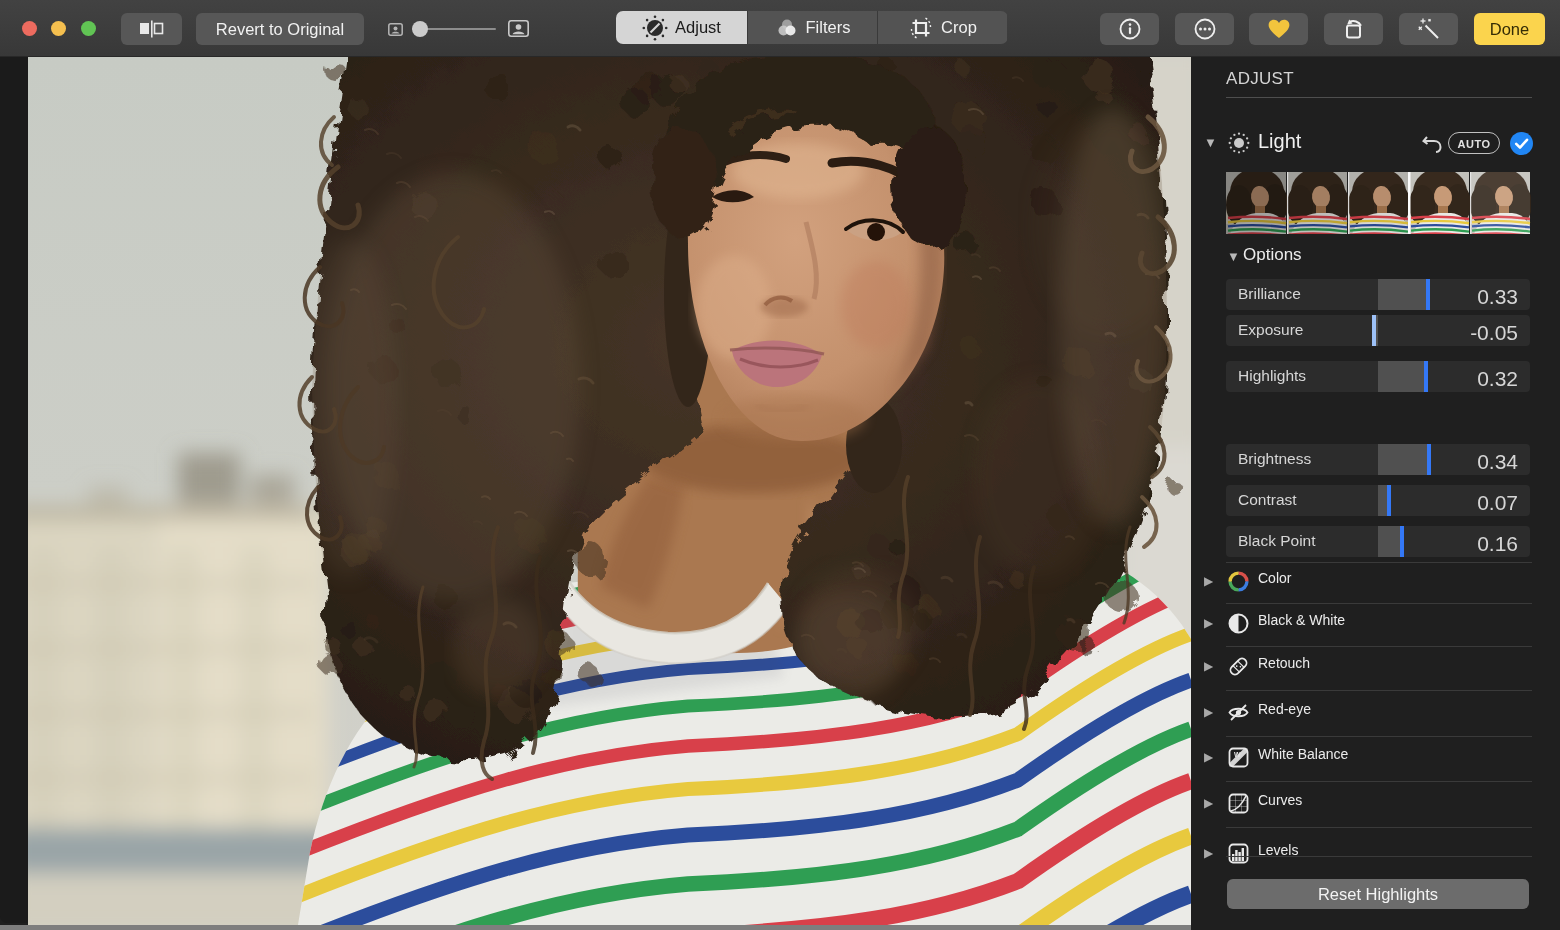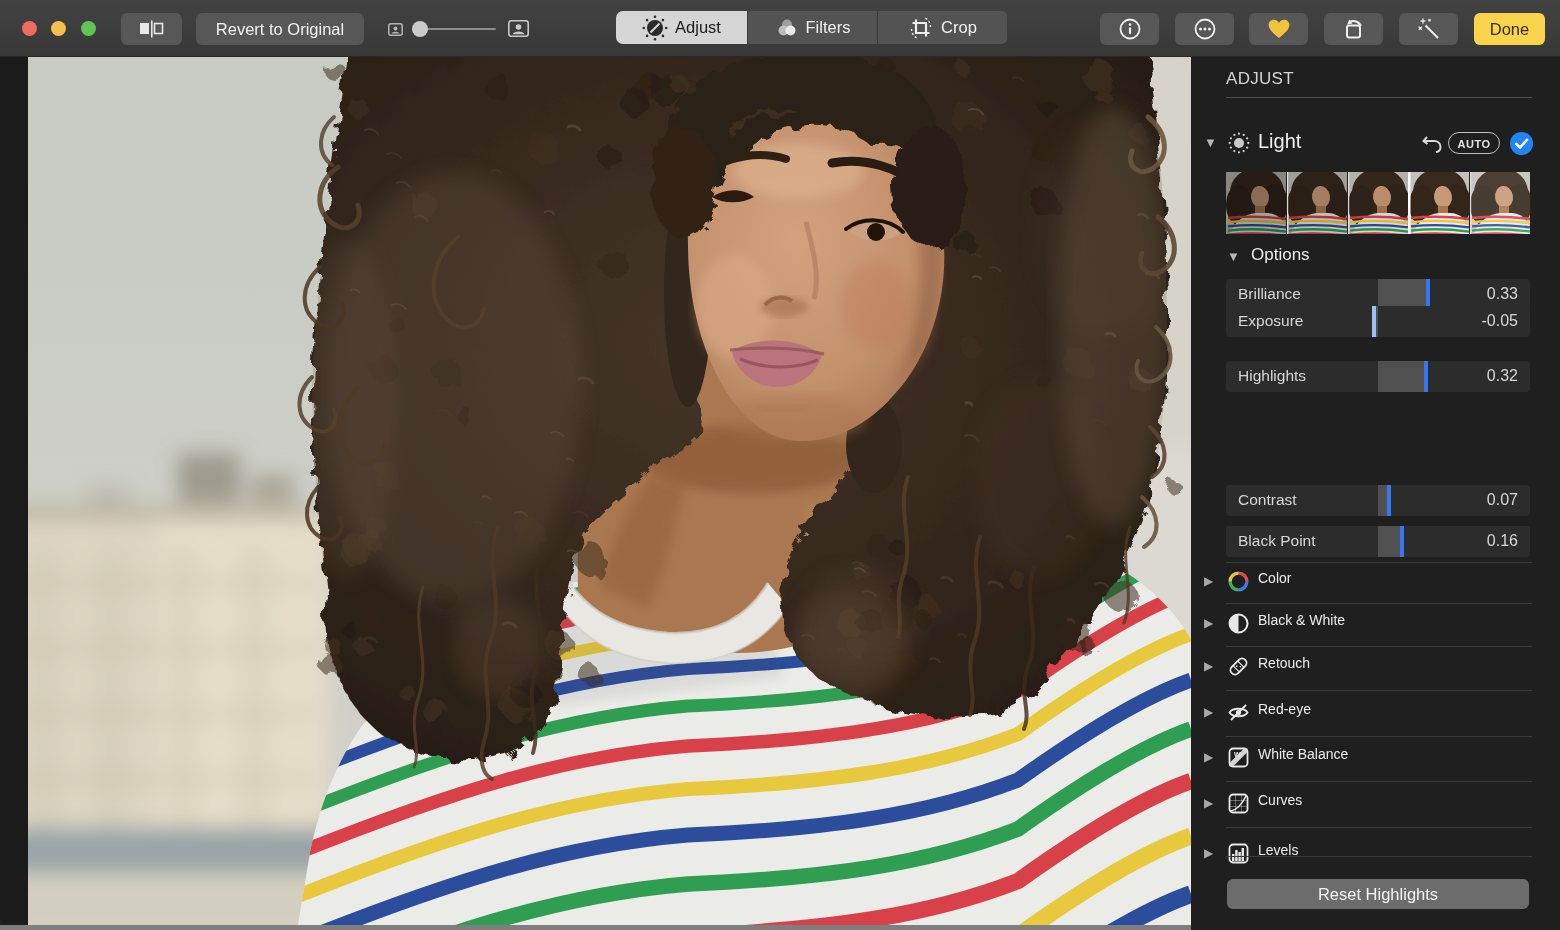--- a/index.html
+++ b/index.html
@@ -6,27 +6,27 @@
 .tl{position:absolute;top:21px;width:15px;height:15px;border-radius:50%}
 .tbtn{position:absolute;top:13px;height:32px;background:#575757;border-radius:6px;color:#f1f1f1;font-size:16.5px;display:flex;align-items:center;justify-content:center}
 #bottombar{position:absolute;left:0;top:925px;width:1191px;height:5px;background:#7e7e7e}
 #leftstrip{position:absolute;left:0;top:57px;width:28px;height:866px;background:#1b1b1b;border-bottom-left-radius:7px}
 #photowrap{position:absolute;left:28px;top:57px;width:1163px;height:869px;overflow:hidden}
 #sidebar{position:absolute;left:1191px;top:57px;width:369px;height:873px;background:#1f1f1f;overflow:hidden}
 #adjhdr{position:absolute;left:35px;top:12px;font-size:17px;color:#d4d4d4;letter-spacing:0.3px}
 #adjdiv{position:absolute;left:35px;top:40px;width:306px;height:1px;background:#4e4e4e}
 .ltri{position:absolute;color:#b8b8b8;font-size:13px}
 #lighthdr{position:absolute;left:67px;top:73px;font-size:20px;color:#f0f0f0}
-#optrow{position:absolute;left:60px;top:188px;font-size:17px;color:#ececec}
+#optrow{position:absolute;left:52px;top:188px;font-size:17px;color:#ececec}
 #thumbs{position:absolute;left:35px;top:115px;width:305px;height:62px}
 .srow{position:absolute;left:35px;width:304px;height:31px;background:#2c2c2c;border-radius:4px;overflow:hidden}
 .sfill{position:absolute;top:0;height:31px;background:#505050}
 .shandle{position:absolute;top:0;width:4px;height:31px}
 .slab{position:absolute;left:12px;top:6px;font-size:15.5px;color:#d6d6d6}
-.sval{position:absolute;right:12px;top:6px;font-size:16px;color:#d6d6d6}
+.sval{position:absolute;right:12px;top:6px;font-size:21px;color:#d6d6d6}
 .sdiv{position:absolute;left:35px;width:306px;height:1px;background:#3a3a3a}
 .secrow{position:absolute;left:0;width:369px;height:32px}
 .tri{position:absolute;left:13px;top:8px;color:#a8a8a8;font-size:12px}
 .sicon{position:absolute;left:36px;top:4px}
 .slabel{position:absolute;left:67px;top:4px;font-size:14px;color:#ececec}
 #resetbtn{position:absolute;left:36px;top:822px;width:302px;height:30px;background:#6c6c6c;border-radius:6px;color:#f3f3f3;font-size:16.5px;text-align:center;line-height:30px}
 #seg{position:absolute;left:616px;top:11px;width:392px;height:33px;border-radius:7px;overflow:hidden;display:flex}
 .segitem{height:33px;display:flex;align-items:center;justify-content:center;font-size:16.5px;gap:7px}
 </style></head>
 <body>
@@ -537,31 +537,37 @@
         <rect x="244" y="0" width="1.2" height="62" fill="#e8e8e8" opacity="0.9"></rect>
       </svg></div>
  <span class="ltri" style="left:36px;top:192px">▼</span>
  <div id="optrow">Options</div>
 <div class="srow" style="top:222px">
 <div class="sfill" style="left:152.0px;width:49.5px"></div>
 <div class="shandle" style="left:199.5px;background:#3478f6"></div>
 <span class="slab">Brilliance</span>
       <span class="sval">0.33</span>
     </div>
-<div class="srow" style="top:249px">
+<div class="srow" style="top:258px">
 <div class="sfill" style="left:147.5px;width:4.5px"></div>
 <div class="shandle" style="left:145.5px;background:#9dc1f7"></div>
 <span class="slab">Exposure</span>
       <span class="sval">-0.05</span>
     </div>
 <div class="srow" style="top:304px">
 <div class="sfill" style="left:152.0px;width:48.0px"></div>
 <div class="shandle" style="left:198.0px;background:#3478f6"></div>
 <span class="slab">Highlights</span>
       <span class="sval">0.32</span>
+    </div>
+<div class="srow" style="top:387px">
+<div class="sfill" style="left:152.0px;width:51.0px"></div>
+<div class="shandle" style="left:201.0px;background:#3478f6"></div>
+<span class="slab">Brightness</span>
+      <span class="sval">0.34</span>
     </div>
 <div class="srow" style="top:428px">
 <div class="sfill" style="left:152.0px;width:10.5px"></div>
 <div class="shandle" style="left:160.5px;background:#3478f6"></div>
 <span class="slab">Contrast</span>
       <span class="sval">0.07</span>
     </div>
 <div class="srow" style="top:469px">
 <div class="sfill" style="left:152.0px;width:24.0px"></div>
 <div class="shandle" style="left:174.0px;background:#3478f6"></div>

